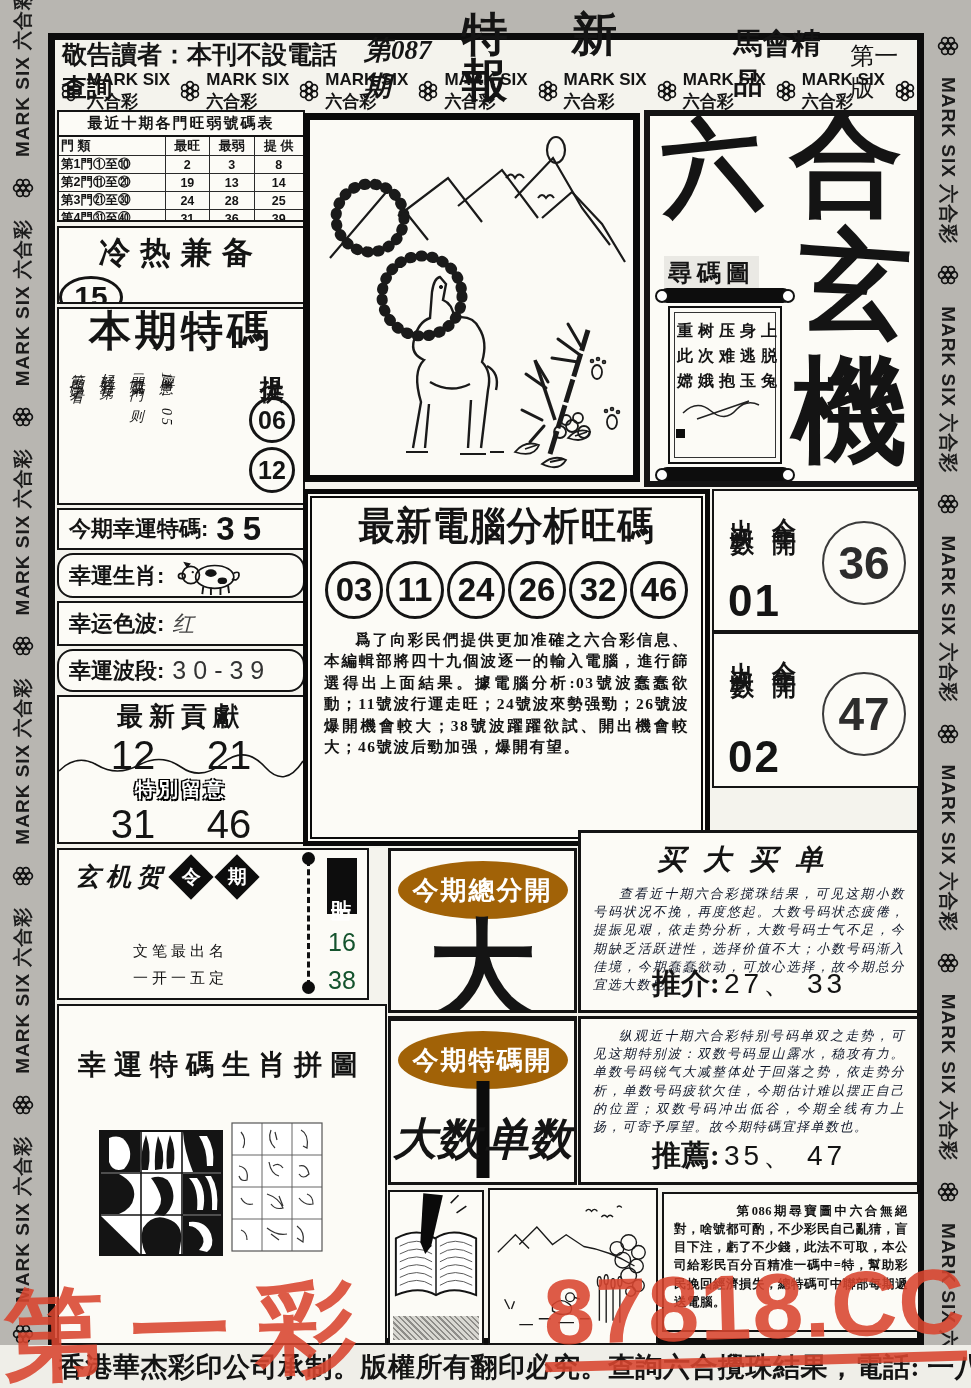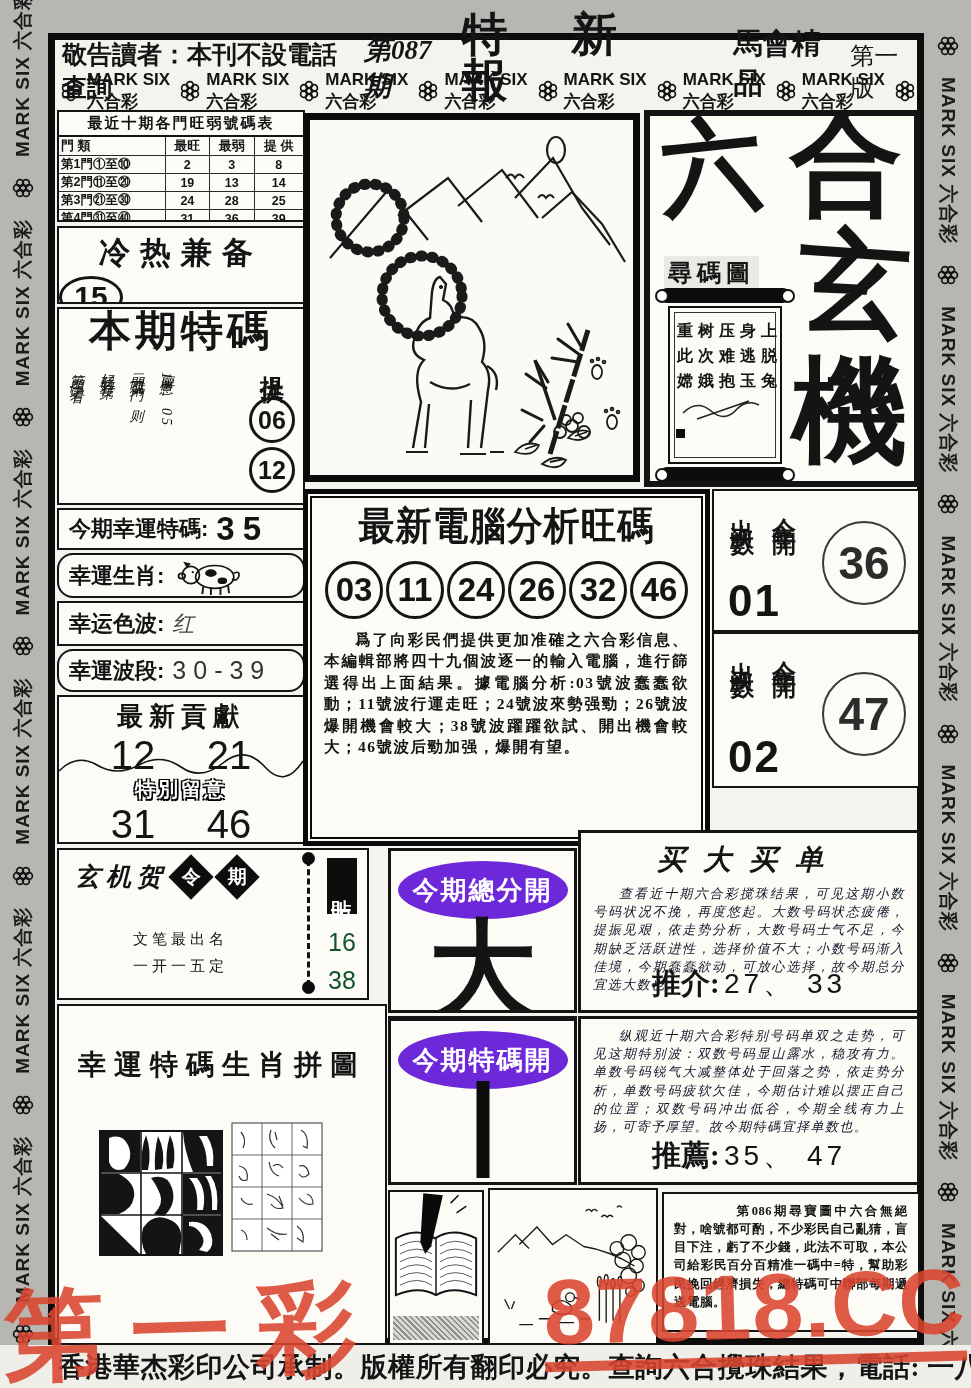--- a/index.html
+++ b/index.html
@@ -58,21 +58,21 @@
   .co-title{font-size:26px;font-weight:900;text-align:center;letter-spacing:6px;margin-top:2px;font-family:"Liberation Serif",serif;}
   .co-nums{display:flex;justify-content:space-around;font-size:40px;font-weight:500;padding:0 26px;line-height:1.05;}
   .co-note{text-align:center;font-size:20px;font-weight:900;letter-spacing:3px;color:#fff;
            text-shadow:-1.5px -1.5px 0 #000,1.5px -1.5px 0 #000,-1.5px 1.5px 0 #000,1.5px 1.5px 0 #000;}
   .co-wave{position:absolute;left:0;top:52px;}
   
   .my-title{position:absolute;left:16px;top:10px;display:flex;align-items:center;}
   .my-script{font-size:25px;font-weight:900;font-style:italic;letter-spacing:6px;font-family:"Liberation Serif",serif;}
   .dia{width:32px;height:32px;background:#0d0d0d;transform:rotate(45deg);display:inline-flex;align-items:center;justify-content:center;margin:0 7px;}
   .dia>span{transform:rotate(-45deg);color:#fff;font-size:19px;font-weight:800;}
-  .my-poem{position:absolute;left:74px;top:76px;font-size:15px;letter-spacing:4px;line-height:1.8;font-family:"Liberation Serif",serif;}
+  .my-poem{position:absolute;left:74px;top:88px;font-size:15px;letter-spacing:4px;line-height:1.8;font-family:"Liberation Serif",serif;}
   .my-dash{position:absolute;left:248px;top:10px;bottom:12px;border-left:3px dashed #111;}
   .my-dash::before,.my-dash::after{content:'';position:absolute;left:-8px;width:13px;height:13px;background:#0d0d0d;border-radius:50%;}
   .my-dash::before{top:-8px;}.my-dash::after{bottom:-8px;}
   .my-tips{position:absolute;left:260px;top:6px;width:46px;text-align:center;}
   .tips-box{width:30px;height:56px;background:#0d0d0d;color:#fff;writing-mode:vertical-rl;font-size:20px;font-weight:800;
             display:flex;align-items:center;justify-content:center;margin:2px auto 10px auto;letter-spacing:2px;}
   .tips-num{font-size:25px;line-height:1.5;color:#14532d;}
   
   .pz-title{margin-top:40px;text-align:center;font-size:28px;font-weight:800;letter-spacing:8px;font-family:"Liberation Serif",serif;}
   
@@ -95,21 +95,21 @@
   .scroll-inner{border:1px solid #333;height:100%;padding:6px 2px;text-align:center;}
   .scroll-line{font-size:16px;letter-spacing:5px;line-height:1.55;font-family:"Liberation Serif",serif;font-weight:700;white-space:nowrap;}
   .scroll-mark{position:absolute;left:6px;bottom:24px;width:9px;height:9px;background:#0d0d0d;}
   
   .ap-labels{position:absolute;left:12px;top:8px;display:flex;flex-direction:row-reverse;gap:10px;}
   .ap-label{writing-mode:vertical-rl;font-size:24px;font-weight:800;letter-spacing:7px;}
   .ap-count{position:absolute;left:14px;bottom:4px;font-size:44px;font-weight:600;letter-spacing:2px;}
   .ap-circle{position:absolute;right:12px;width:84px;height:84px;border:2.5px solid #3a3a3a;border-radius:50%;
              display:flex;align-items:center;justify-content:center;font-size:46px;font-weight:600;color:#2c2c2c;}
   
-  .oval-hd{margin:10px auto 0 auto;width:170px;height:58px;background:#6d28d9;border-radius:50%;color:#fff;
+  .oval-hd{margin:10px auto 0 auto;width:170px;height:58px;background:#a16207;border-radius:50%;color:#fff;
            font-size:26px;font-weight:800;letter-spacing:2px;display:flex;align-items:center;justify-content:center;}
   .big-da{text-align:center;font-size:108px;line-height:1.0;font-family:"Liberation Serif",serif;font-weight:600;margin-top:-2px;}
   .so-vals{position:absolute;left:0;right:0;top:76px;bottom:0;display:flex;}
   .so-val{flex:1;display:flex;align-items:center;justify-content:center;font-size:44px;font-weight:800;font-style:italic;font-family:"Liberation Serif",serif;}
   .so-bar{position:absolute;left:50%;transform:translateX(-50%);top:60px;bottom:4px;width:13px;background:#0c0c0c;}
   
   .hand-head{text-align:center;font-size:28px;font-style:italic;font-weight:700;letter-spacing:18px;margin-top:8px;font-family:"Liberation Serif",serif;}
   .hand-body{padding:6px 12px 0 12px;font-size:13px;font-style:italic;line-height:1.4;letter-spacing:1.5px;text-align:justify;
              text-indent:2em;font-family:"Liberation Serif",serif;color:#0f172a;}
   .rec-row{position:absolute;left:0;right:0;bottom:6px;text-align:center;}
@@ -547,20 +547,24 @@
     <div class="hand-body">查看近十期六合彩搅珠结果，可见这期小数号码状况不挽，再度悠起。大数号码状态疲倦，提振见艰，依走势分析，大数号码士气不足，今期缺乏活跃进性，选择价值不大；小数号码渐入佳境，今期蠢蠢欲动，可放心选择，故今期总分宜选大数也。</div>
     <div class="rec-row">
       <span class="rec-label">推介:</span>
       <span class="rec-nums">27、 33</span>
     </div>
   </div>
 
   <div class="bx" style="left:388px;top:1016px;width:189px;height:169px;border-width:3px;border-top-width:5px;">
     <div class="oval-hd">今期特碼開</div>
     <div class="so-bar"></div>
+    <div class="so-vals">
+      <span class="so-val">大数</span>
+      <span class="so-val">单数</span>
+    </div>
   </div>
 
   <div class="bx" style="left:578px;top:1016px;width:342px;height:169px;border-width:3px;">
     <div class="hand-body" style="padding-top:8px;">纵观近十期六合彩特别号码单双之走势，可见这期特别波：双数号码显山露水，稳攻有力。单数号码锐气大减整体处于回落之势，依走势分析，单数号码疲软欠佳，今期估计难以摆正自己的位置；双数号码冲出低谷，今期全线有力上扬，可寄予厚望。故今期特碼宜择单数也。</div>
     <div class="rec-row">
       <span class="rec-label">推薦:</span>
       <span class="rec-nums">35、 47</span>
     </div>
   </div>
 

